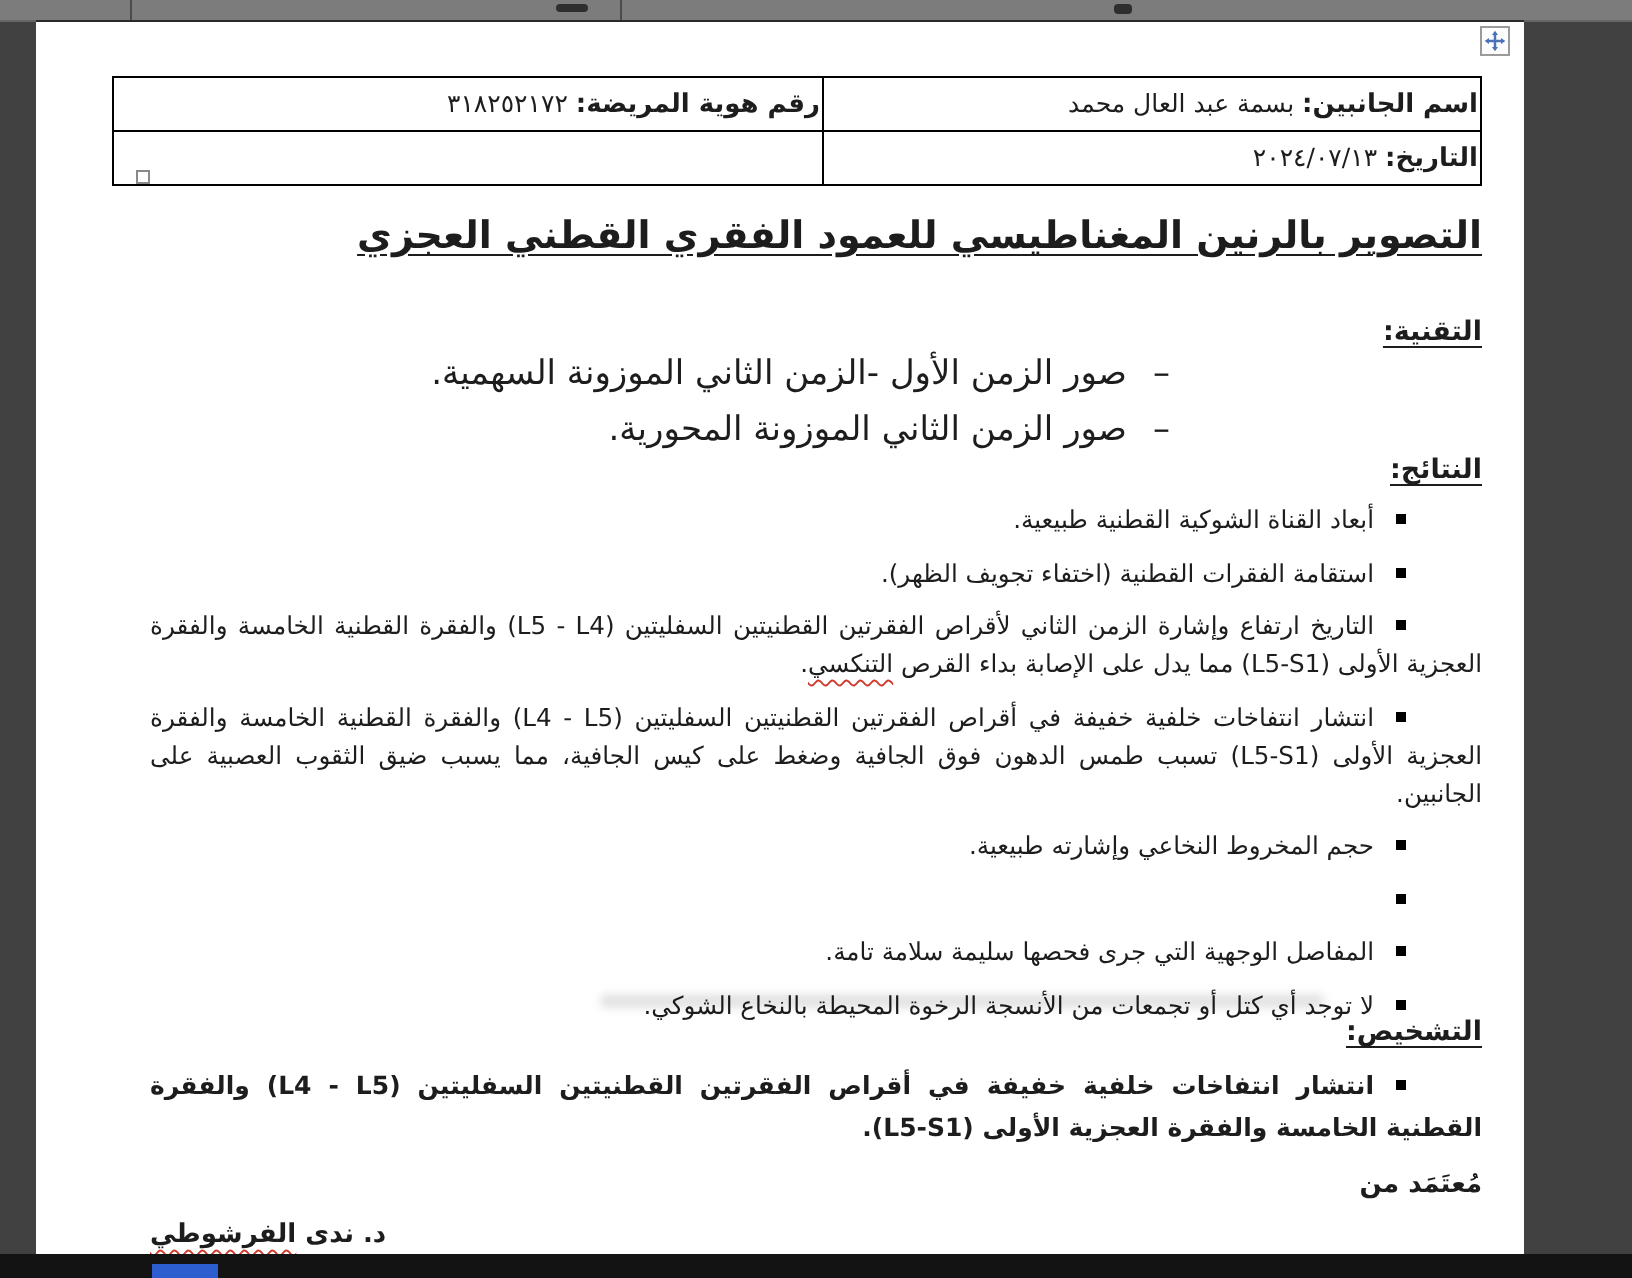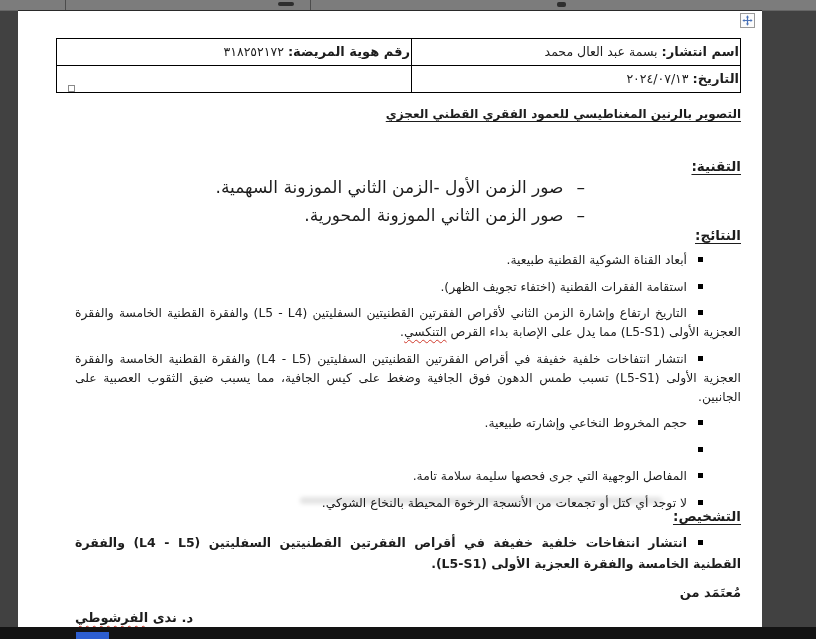--- a/index.html
+++ b/index.html
@@ -37,22 +37,22 @@
   
   table.patient { position:absolute; top:27px; right:21px; width:666px;
                   border-collapse:collapse; table-layout:fixed; }
   table.patient td { border:1.5px solid #000; height:23px; padding:1px 1px 2px 7px;
                      font-size:12.5px; vertical-align:middle; white-space:nowrap; overflow:hidden; }
   td.c-right { width:320px; }
   td.c-left  { width:346px; }
   .lbl { font-weight:bold; font-size:13px; }
   .val { font-weight:normal; }
 
-  .doc-title { position:absolute; top:96px; right:21px; left:180px; text-align:right;
-               font-weight:bold; font-size:12px; text-decoration:underline;
+  .doc-title { position:absolute; top:96px; right:21px; left:180px; text-align:left;
+               font-weight:bold; font-size:19px; text-decoration:underline;
                text-underline-offset:3px; white-space:nowrap; }
 
   .sec-head { position:absolute; right:21px; font-weight:bold; font-size:13.5px;
               text-decoration:underline; text-underline-offset:3px; }
   .head-tech { top:147px; }
   .head-results { top:216px; }
   .head-diag { top:497px; }
 
   .tech-list { position:absolute; top:167px; right:21px; left:57px; font-size:17px; }
   .tech-item { text-indent:78px; margin-bottom:9px; line-height:19px; }
@@ -97,21 +97,21 @@
         <svg viewBox="0 0 16 16">
             <path d="M8 0.5 L10.2 3.6 H8.9 V7.1 H12.4 V5.8 L15.5 8 L12.4 10.2 V8.9 H8.9 V12.4 H10.2 L8 15.5 L5.8 12.4 H7.1 V8.9 H3.6 V10.2 L0.5 8 L3.6 5.8 V7.1 H7.1 V3.6 H5.8 Z" fill="#4a72b8"></path>
           </svg>
       </span>
     </div>
 
     <table class="patient">
       <tbody>
           <tr>
         <td class="c-right">
-          <span class="lbl">اسم انتشار:</span>
+          <span class="lbl">اسم الجانبين:</span>
           <span class="val">بسمة عبد العال محمد</span>
         </td>
         <td class="c-left">
           <span class="lbl">رقم هوية المريضة:</span>
           <span class="val">٣١٨٢٥٢١٧٢</span>
         </td>
       </tr>
       <tr>
         <td class="c-right">
           <span class="lbl">التاريخ:</span>

